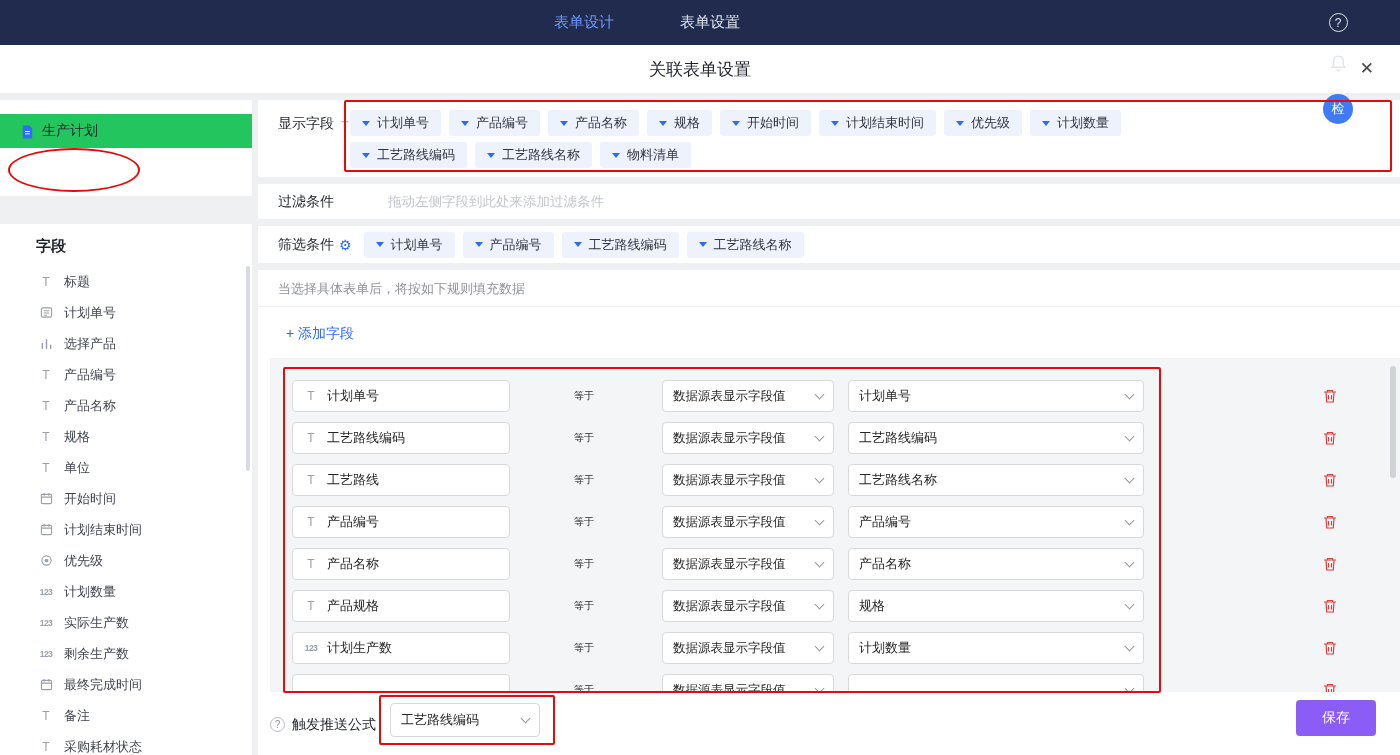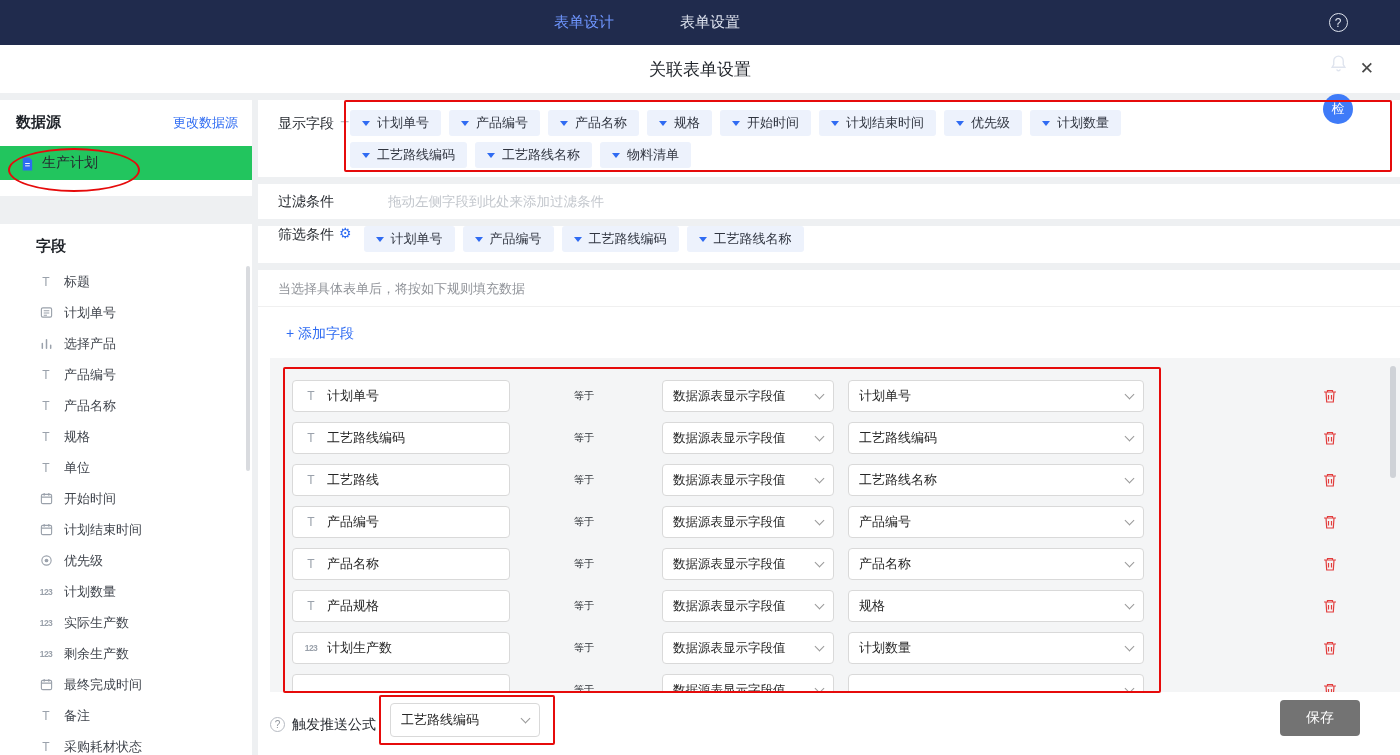--- a/index.html
+++ b/index.html
@@ -38,21 +38,21 @@
   .f-list{margin-top:10px;}
   .f-item{height:31px;display:flex;align-items:center;gap:10px;padding-left:18px;font-size:13px;color:#40454d;cursor:grab;}
   .f-ico{width:16px;height:16px;flex:none;display:flex;align-items:center;justify-content:center;color:#9aa1ab;font-size:12px;}
   .f-ico.num{font-size:8.5px;font-weight:600;letter-spacing:-0.5px;}
   .sb-scroll{position:absolute;right:2px;top:42px;width:4px;height:205px;background:#d9dbdf;border-radius:2px;cursor:pointer;}
 
   
   .strip{position:absolute;left:258px;width:1142px;background:#fff;}
   .strip-a{top:100px;height:77px;}
   .strip-b{top:184px;height:35px;display:flex;align-items:center;}
-  .strip-c{top:226px;height:37px;display:flex;align-items:flex-start;}
+  .strip-c{top:226px;height:37px;display:flex;align-items:center;}
   .strip-d{top:270px;height:485px;}
   .lbl{font-size:14px;color:#1f2329;}
   .strip-a .lbl{position:absolute;left:20px;top:15px;}
   .plus{position:absolute;left:82px;top:13px;color:#b9bdc4;font-size:16px;cursor:pointer;}
   .tagrow{position:absolute;left:92px;display:flex;gap:8px;}
   .tagrow.r1{top:10px;}
   .tagrow.r2{top:42px;}
   .tag{height:26px;background:#edf2fc;border-radius:3px;padding:0 12px;display:flex;align-items:center;gap:7px;font-size:13px;color:#303540;cursor:pointer;white-space:nowrap;}
   .caret{width:0;height:0;border-left:4px solid transparent;border-right:4px solid transparent;border-top:5px solid #2f6bf2;}
   .strip-b .lbl{margin-left:20px;}
@@ -77,21 +77,21 @@
   .dd-value{margin-left:14px;width:296px;}
   .dd-text{font-size:13px;color:#262626;white-space:nowrap;overflow:hidden;}
   .chev{width:7px;height:7px;border-right:1.5px solid #999;border-bottom:1.5px solid #999;transform:rotate(45deg);margin-top:-4px;flex:none;}
   .trash{margin-left:178px;display:flex;align-items:center;cursor:pointer;}
   .panel-scroll{position:absolute;right:4px;top:8px;width:6px;height:112px;background:#cfd2d7;border-radius:3px;cursor:pointer;}
 
   .bottom-bar{position:absolute;left:0;right:0;top:422px;height:63px;background:#fff;}
   .bb-help{position:absolute;left:12px;top:25px;width:15px;height:15px;border:1.2px solid #b6bac2;border-radius:50%;color:#8e939b;font-size:10px;display:flex;align-items:center;justify-content:center;cursor:pointer;}
   .bb-label{position:absolute;left:34px;top:24px;font-size:14px;color:#1f2329;}
   .bb-dd{position:absolute;left:132px;top:11px;width:150px;height:34px;}
-  .save-btn{position:absolute;right:40px;top:8px;width:80px;height:36px;background:#737373;color:#fff;font-size:14px;border:none;border-radius:4px;display:flex;align-items:center;justify-content:center;cursor:pointer;}
+  .save-btn{position:absolute;right:24px;top:8px;width:80px;height:36px;background:#8b5cf6;color:#fff;font-size:14px;border:none;border-radius:4px;display:flex;align-items:center;justify-content:center;cursor:pointer;}
 
   
   .anno{position:absolute;border:2.5px solid #e60b0b;pointer-events:none;z-index:60;border-radius:2px;}
   .anno-display{left:344px;top:100px;width:1048px;height:72px;}
   .anno-map{left:283px;top:367px;width:878px;height:326px;}
   .anno-trigger{left:379px;top:695px;width:176px;height:50px;}
   .anno-ellipse{left:8px;top:148px;width:132px;height:44px;border-radius:50%;}
 </style>
 </head>
 <body>
@@ -114,24 +114,20 @@
     <span class="avatar">检</span>
   </div>
 </div>
 
 <div class="dlg-header">
   <span class="dlg-title">关联表单设置</span>
   <span class="close-x">✕</span>
 </div>
 
 <div class="sb-card sb-card1">
-  <div class="sb-head">
-    <span class="sb-title">数据源</span>
-    <span class="sb-link">更改数据源</span>
-  </div>
   <div class="ds-item">
     <svg width="14" height="15" viewBox="0 0 14 16">
         <path d="M2.5 1.5h7l3 3v11h-10z" fill="#2e6bf2"></path>
         <path d="M5 8h5M5 10.5h5" stroke="#fff" stroke-width="1"></path>
       </svg>
     <span>生产计划</span>
   </div>
 </div>
 
 <div class="sb-card sb-card2">

